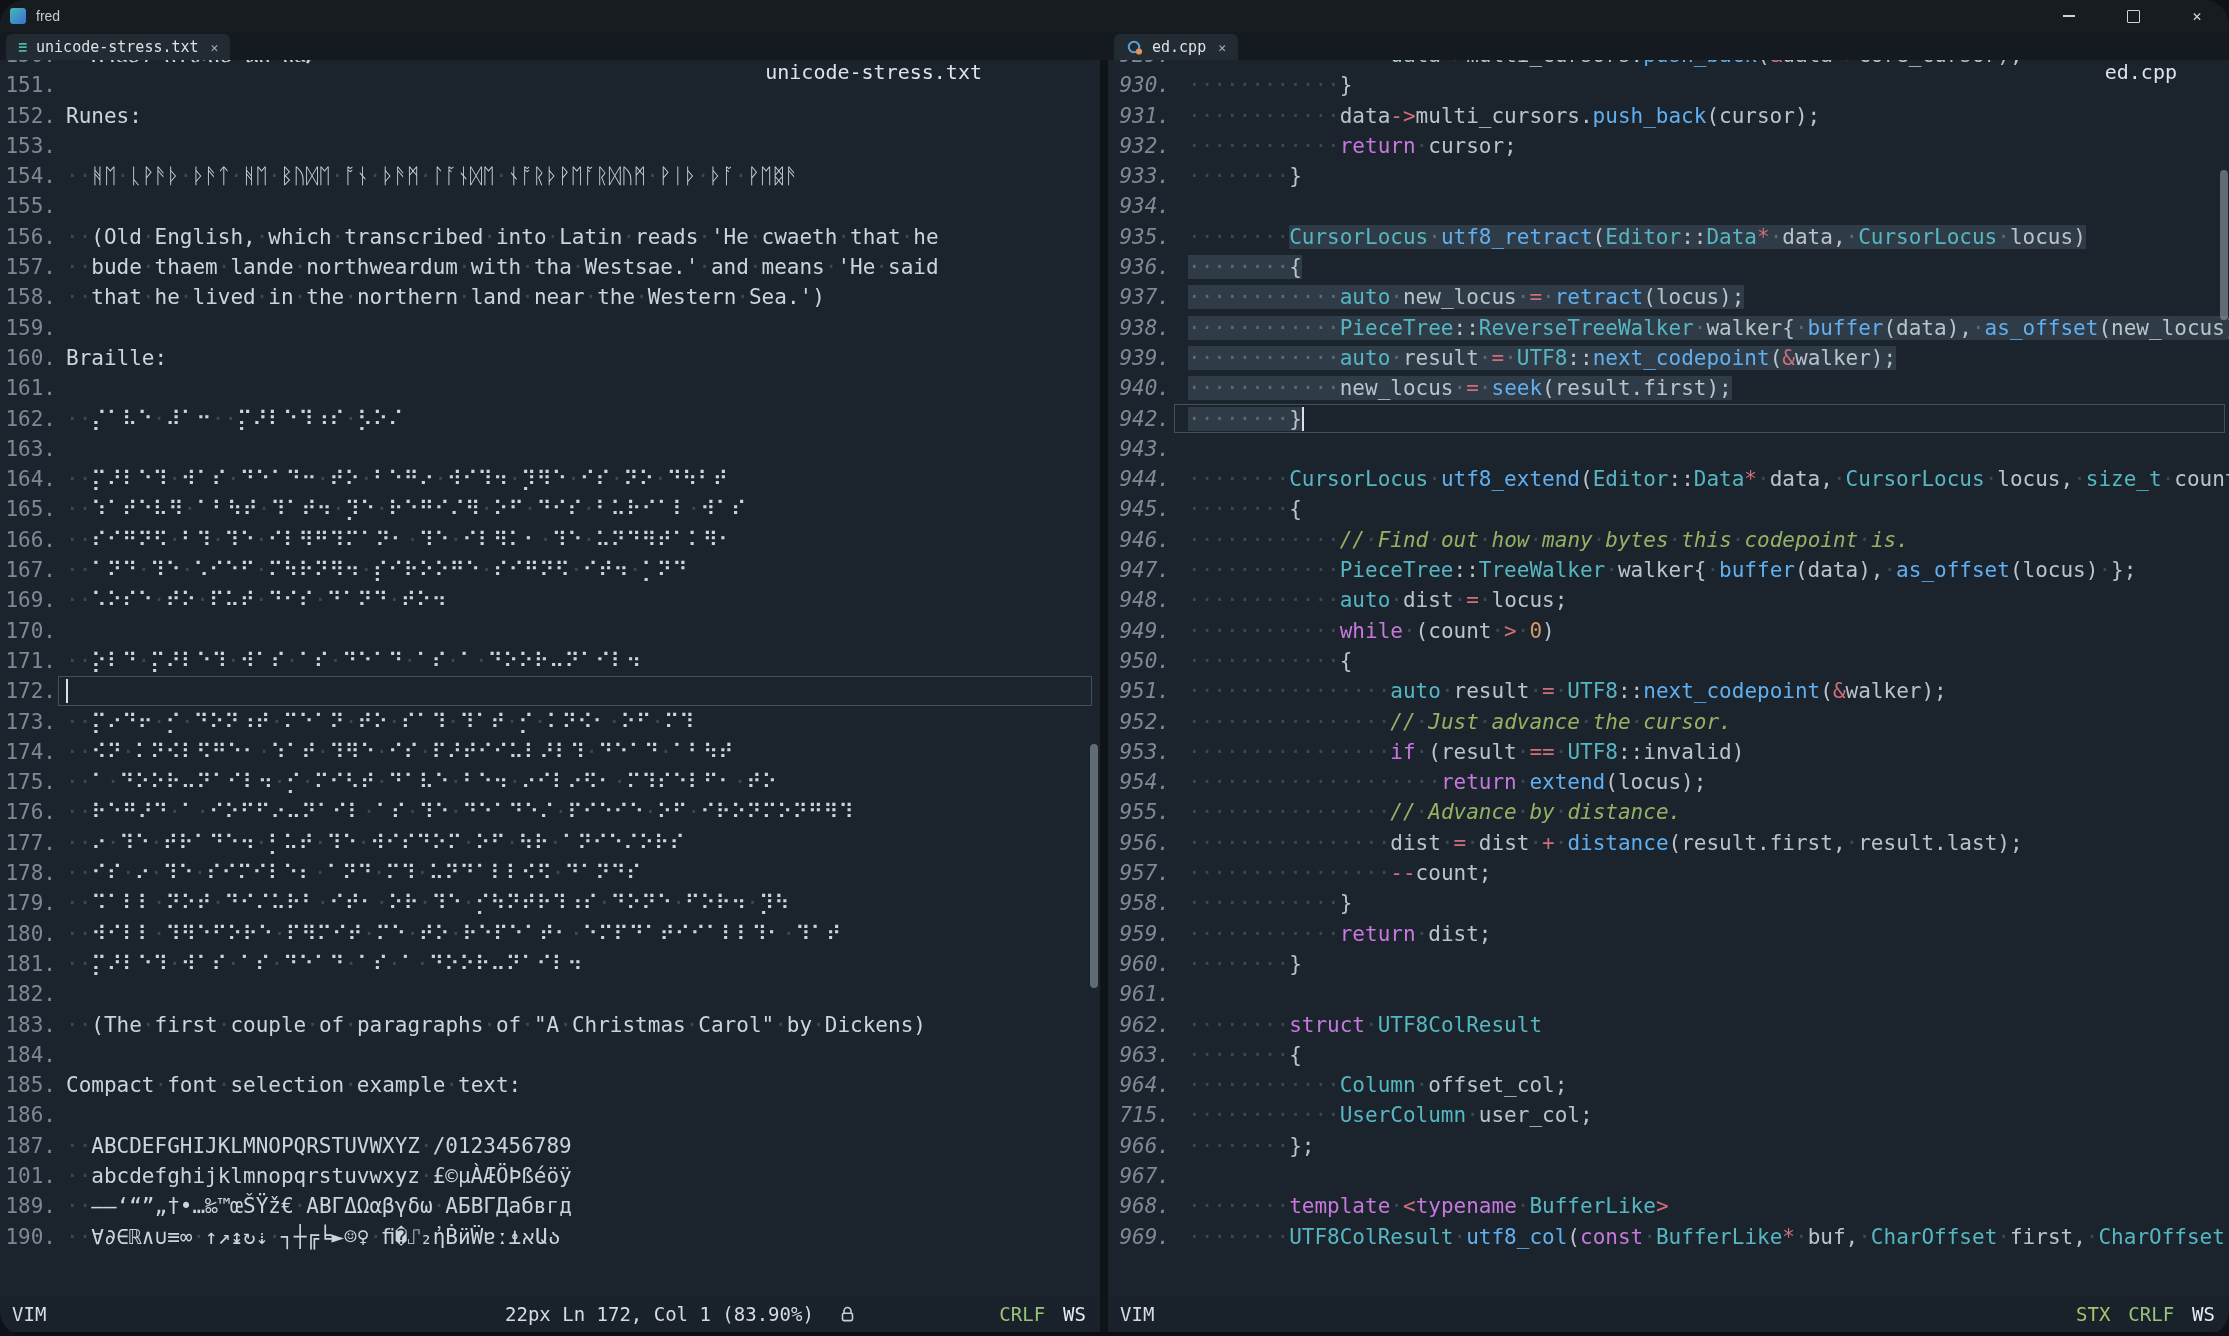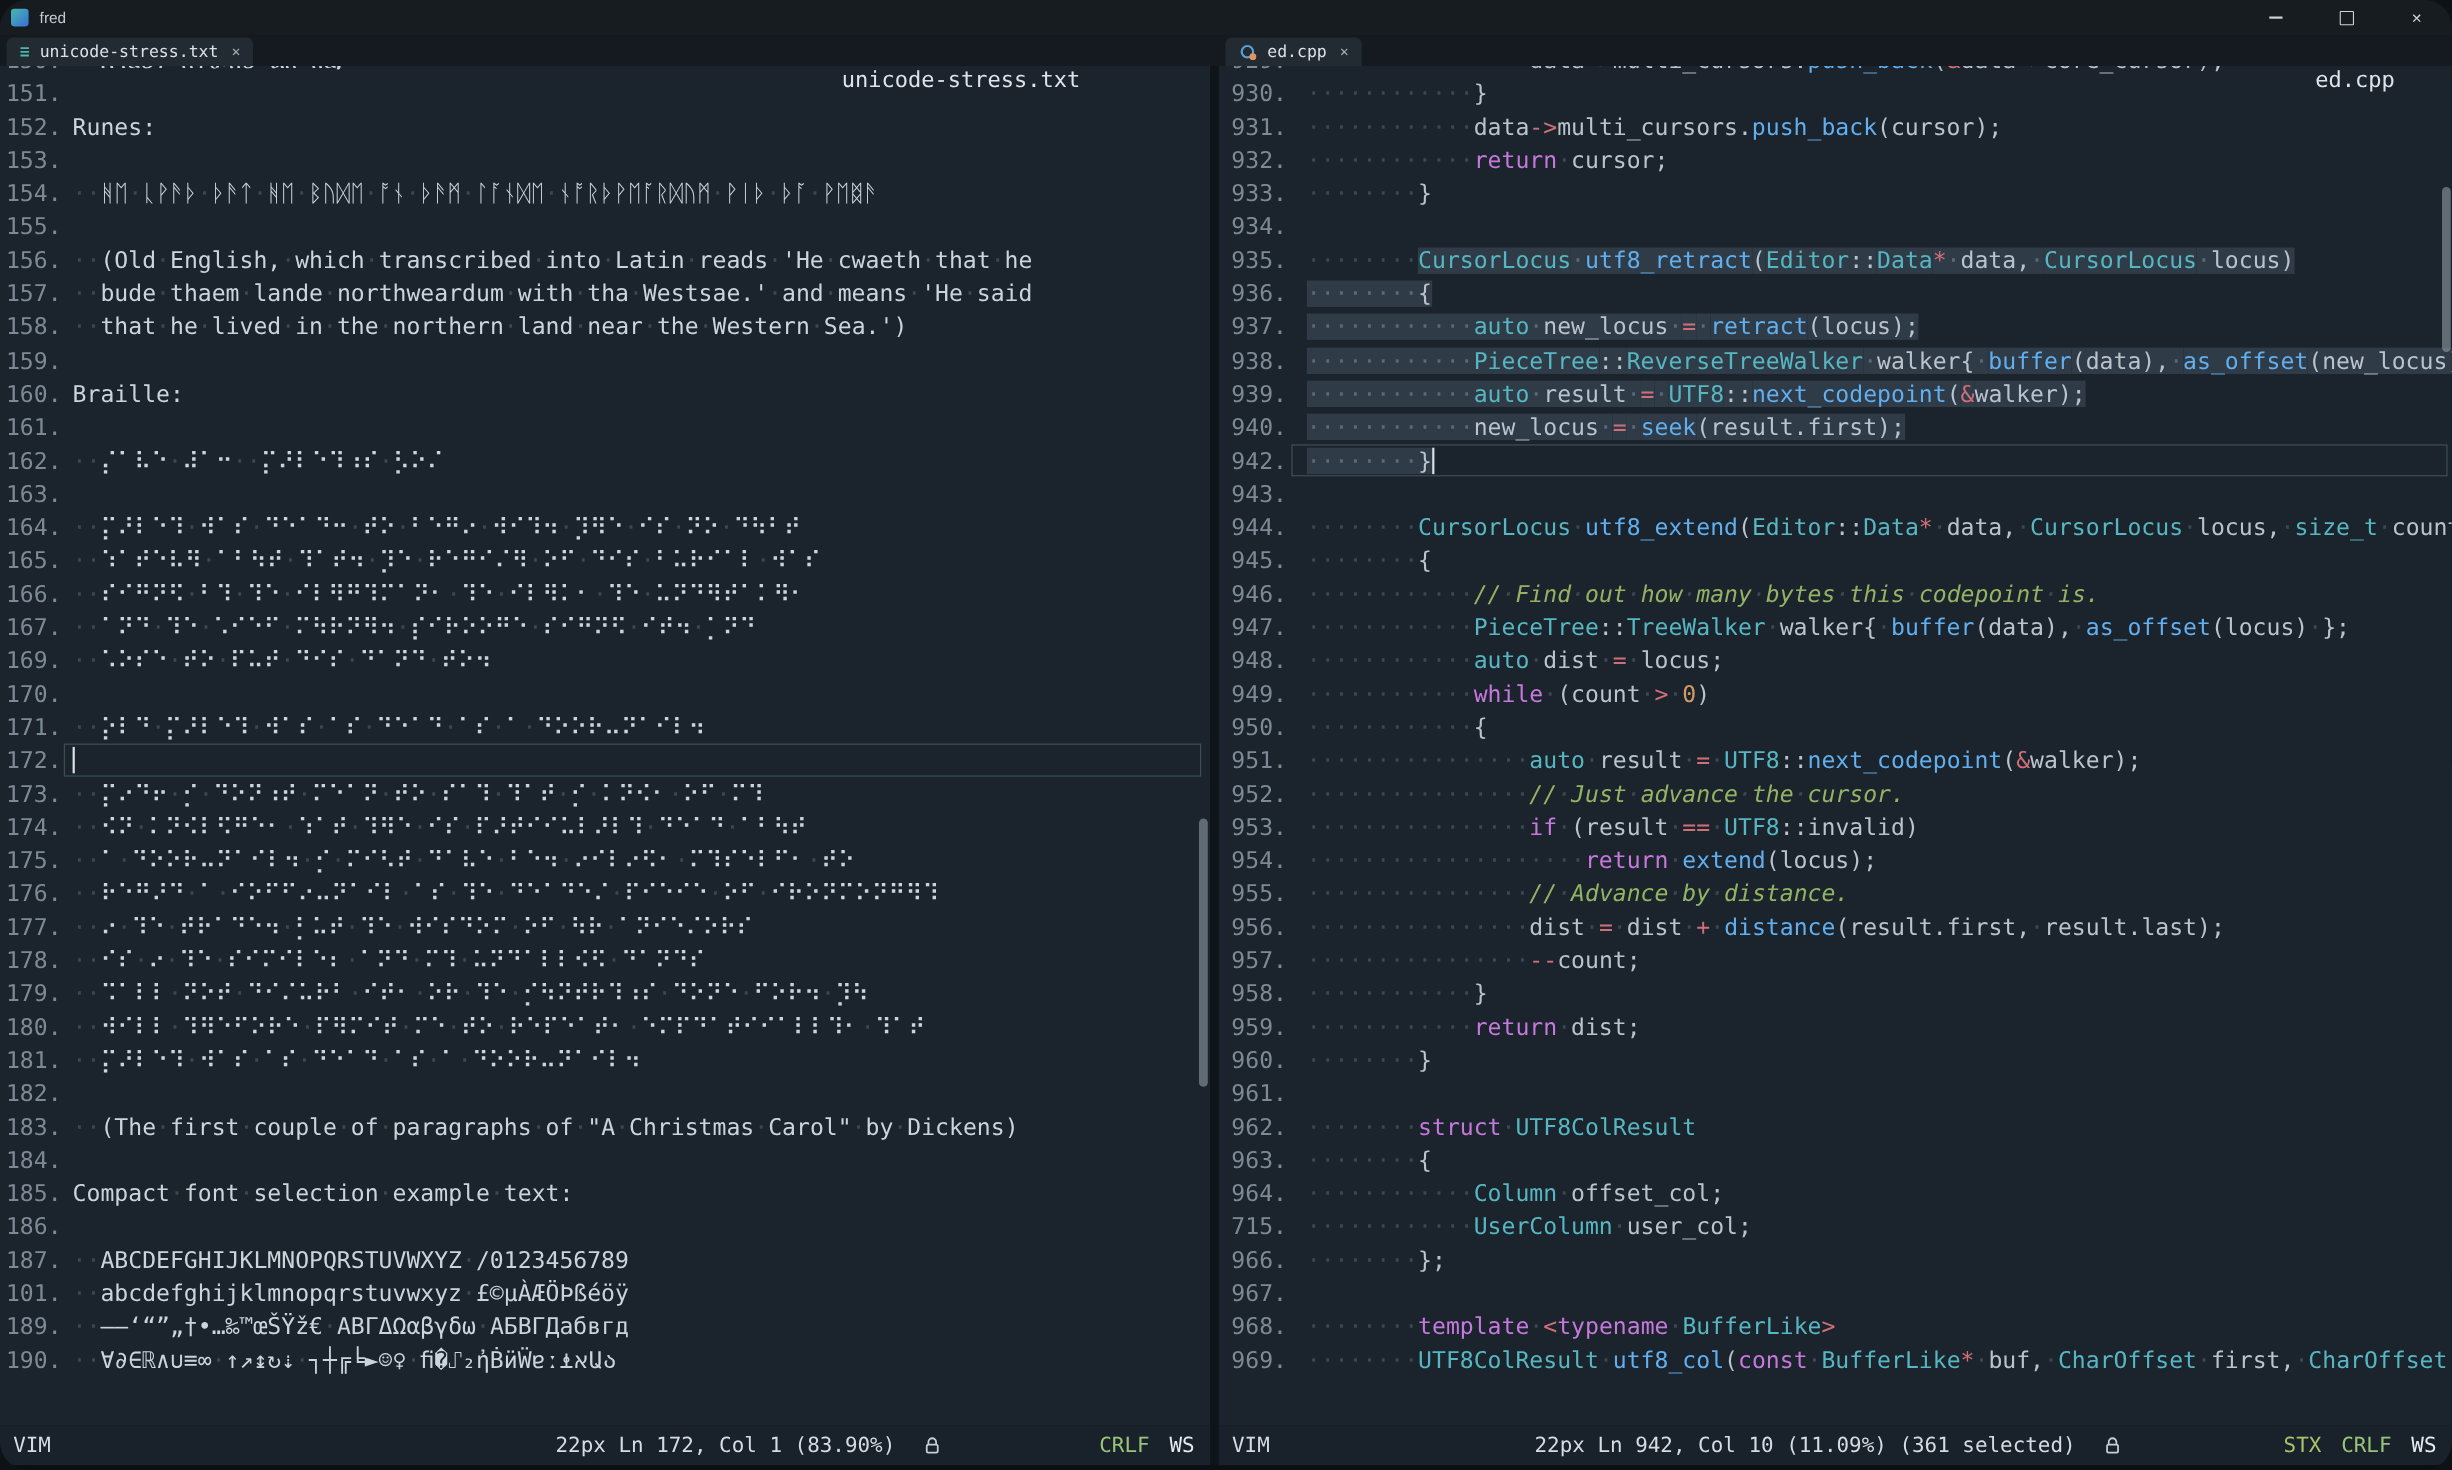--- a/index.html
+++ b/index.html
@@ -28,21 +28,21 @@
   .tclose{color:#a6b0b9;font-size:13px;margin-left:3px;}
 
   
   .pane{position:absolute;top:60px;height:1236px;background:#1b242c;overflow:hidden;}
   .pane-left{left:0;width:1100px;}
   .pane-right{left:1108px;width:1121px;}
   .divider{position:absolute;left:1100px;top:60px;width:8px;height:1272px;background:#0f1419;}
   .lines{margin-top:-20px;}
   .row{height:30.3px;line-height:30.3px;white-space:pre;font-size:21px;position:relative;}
   .gut{display:inline-block;width:56px;text-align:right;color:#7d8a95;}
-  .pane-right .gut{width:62px;}
+  .pane-right .gut{width:62px;font-style:italic;}
   .code{margin-left:10px;}
   .pane-right .code{margin-left:18px;}
   .row.cur::after{content:"";position:absolute;top:0;bottom:1px;left:58px;right:8px;border:1px solid #42505c;pointer-events:none;}
   .pane-right .row.cur::after{left:66px;right:4px;}
 
   .tok.tx{color:#ccd4db;}
   .tok.pl{color:#b9c3cc;}
   .tok.kw{color:#c678dd;}
   .tok.ty{color:#56b6c2;}
   .tok.fn{color:#61afef;}
@@ -222,29 +222,20 @@
       </span>
     </div>
     <div class="sb-flags" id="flags-left">
         <span class="flag" style="color: rgb(152, 195, 121);">CRLF</span>
         <span class="flag" style="color: rgb(230, 235, 240);">WS</span>
       </div>
   </div>
 
   <div class="statusbar status-right">
     <span class="sb-mode">VIM</span>
-    <div class="sb-pos">
-      <span>22px Ln 942, Col 10 (11.09%) (361 selected)</span>
-      <span class="lock">
-        <svg width="15" height="17" viewBox="0 0 15 17">
-            <path d="M4 7.2V5a3.5 3.5 0 0 1 7 0v2.2" fill="none" stroke="#c7cfd6" stroke-width="1.6"></path>
-            <rect x="2.5" y="7.2" width="10" height="7.4" rx="1.5" fill="none" stroke="#c7cfd6" stroke-width="1.6"></rect>
-          </svg>
-      </span>
-    </div>
     <div class="sb-flags" id="flags-right">
         <span class="flag" style="color: rgb(169, 195, 106);">STX</span>
         <span class="flag" style="color: rgb(152, 195, 121);">CRLF</span>
         <span class="flag" style="color: rgb(230, 235, 240);">WS</span>
       </div>
   </div>
 
   <div class="bottom-edge"></div>
 </div>
 

